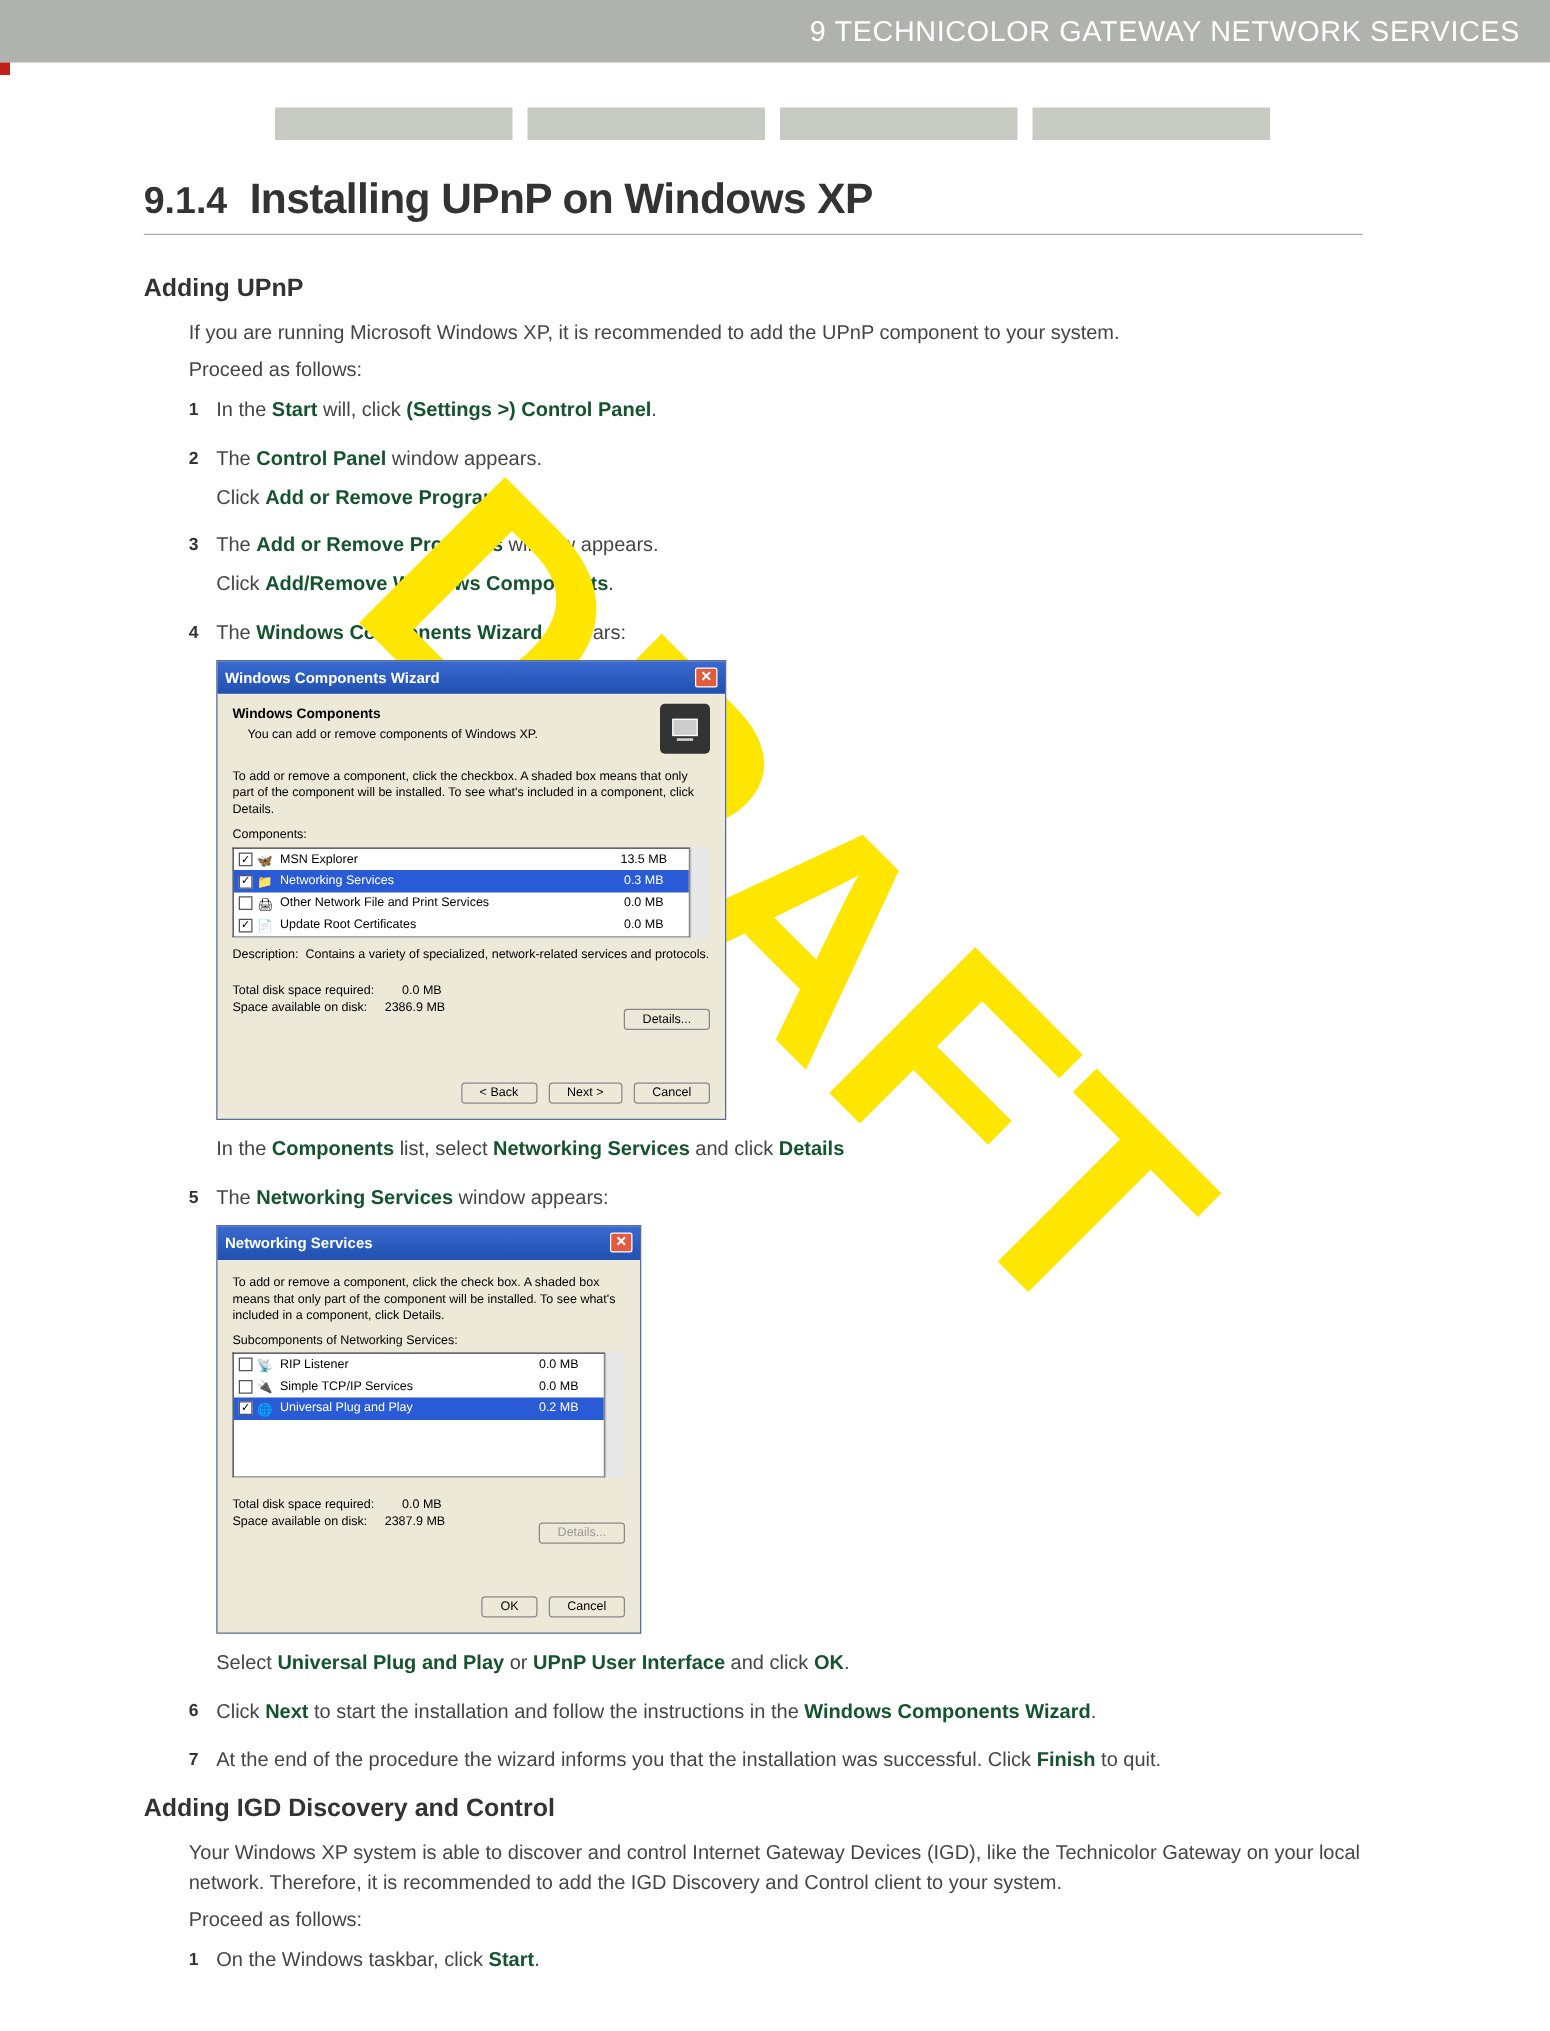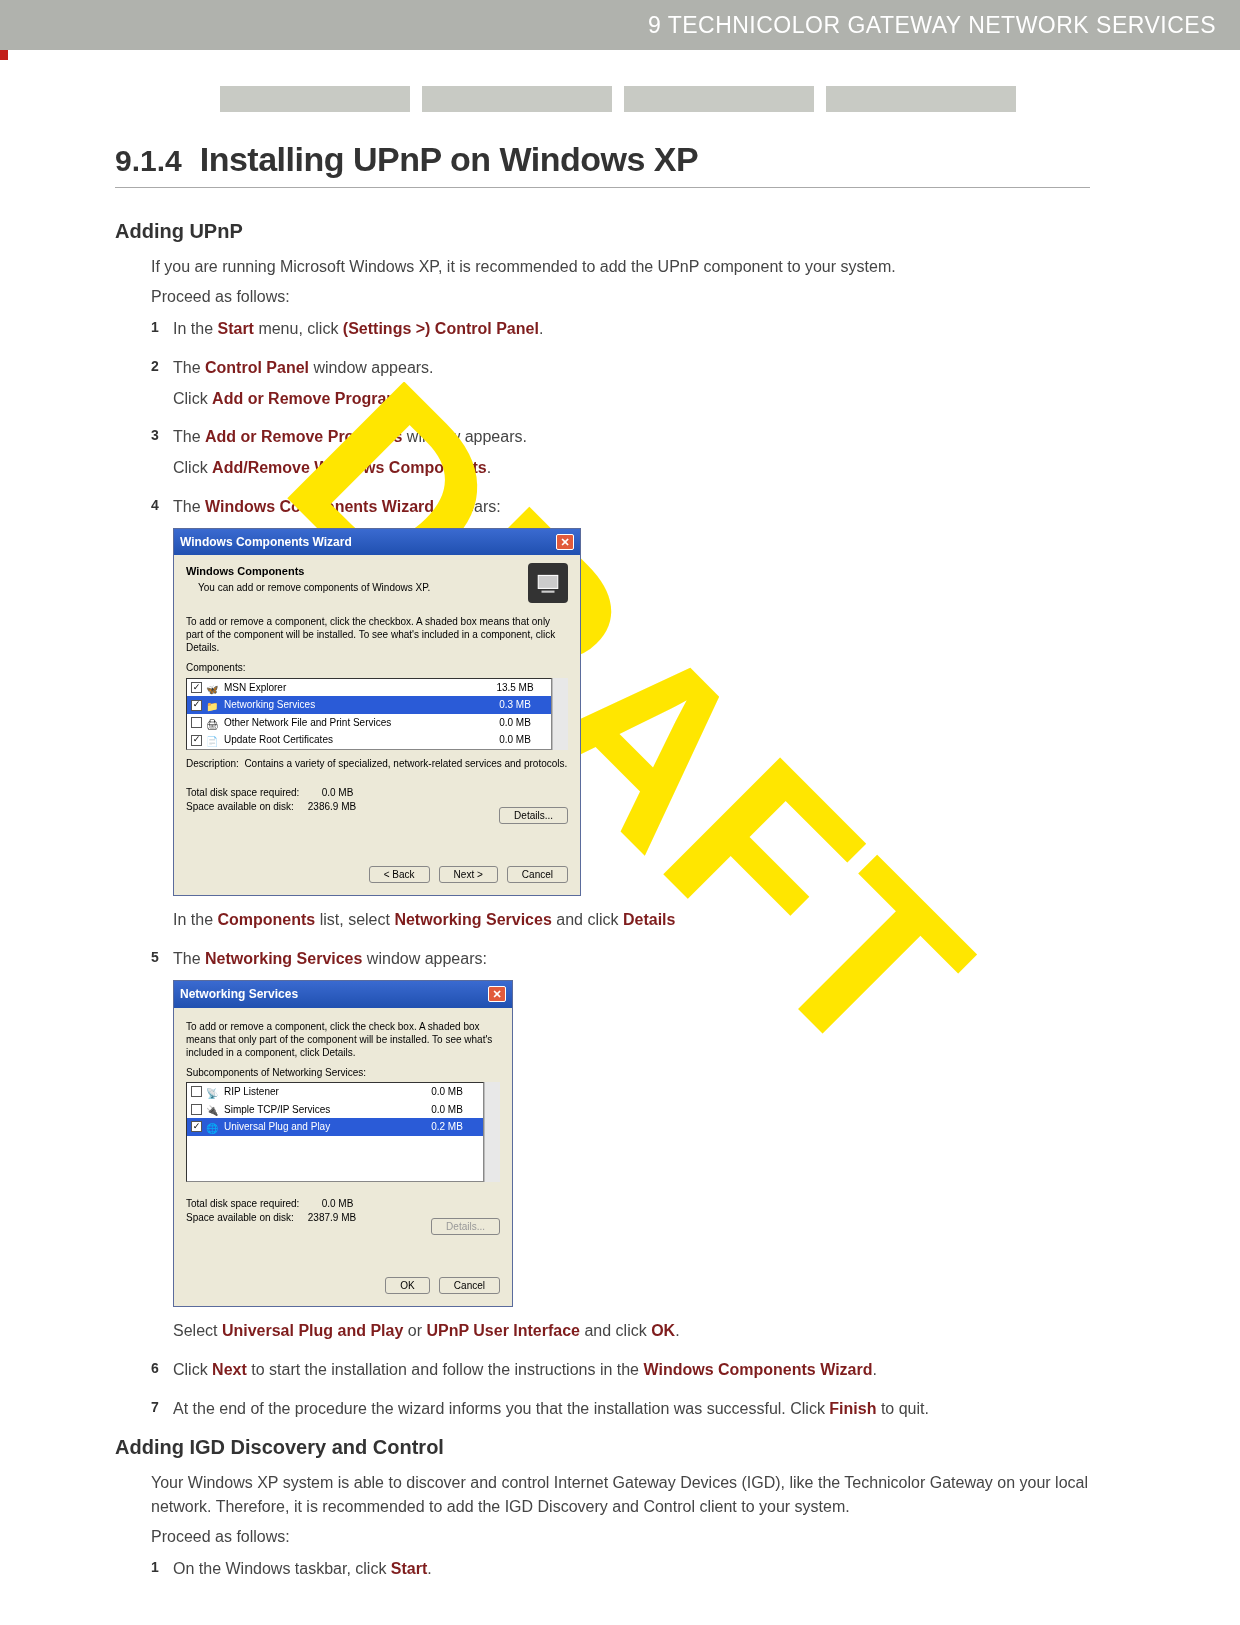--- a/index.html
+++ b/index.html
@@ -64,21 +64,21 @@
   .body-text { font-size: 16px; color: #454545; margin-left: 36px; line-height: 1.5; }
   .body-text p { margin: 6px 0; }
   ol.steps { list-style: none; padding: 0; margin: 6px 0 0 36px; }
   ol.steps > li {
     display: flex;
     align-items: flex-start;
     margin: 8px 0 14px 0;
   }
   ol.steps .num { font-weight: bold; font-size: 14px; color: #333; width: 22px; flex-shrink: 0; padding-top: 2px;}
   ol.steps .step-body { font-size: 16px; color: #454545; line-height: 1.55; flex: 1;}
-  .step-body b { color: #7f1d1d; }
+  .step-body b { color: #14532d; }
   .step-sub { margin-top: 6px; }
 
   
   .draft-letters {
     position: absolute;
     top: 270px;
     left: 240px;
     width: 760px;
     height: 700px;
     pointer-events: none;
@@ -219,21 +219,21 @@
 
     <div class="body-text">
       <p>If you are running Microsoft Windows XP, it is recommended to add the UPnP component to your system.</p>
       <p>Proceed as follows:</p>
     </div>
 
     <ol class="steps">
       <li>
         <span class="num">1</span>
         <span class="step-body">
-          <span>In the </span><b>Start</b><span> menu, click </span><b>(Settings &gt;) Control Panel</b><span>.</span>
+          <span>In the </span><b>Start</b><span> will, click </span><b>(Settings &gt;) Control Panel</b><span>.</span>
         </span>
       </li>
       <li>
         <span class="num">2</span>
         <span class="step-body">
           <span>The </span><b>Control Panel</b><span> window appears.</span>
           <div class="step-sub"><span>Click </span><b>Add or Remove Programs</b><span>.</span></div>
         </span>
       </li>
       <li>

